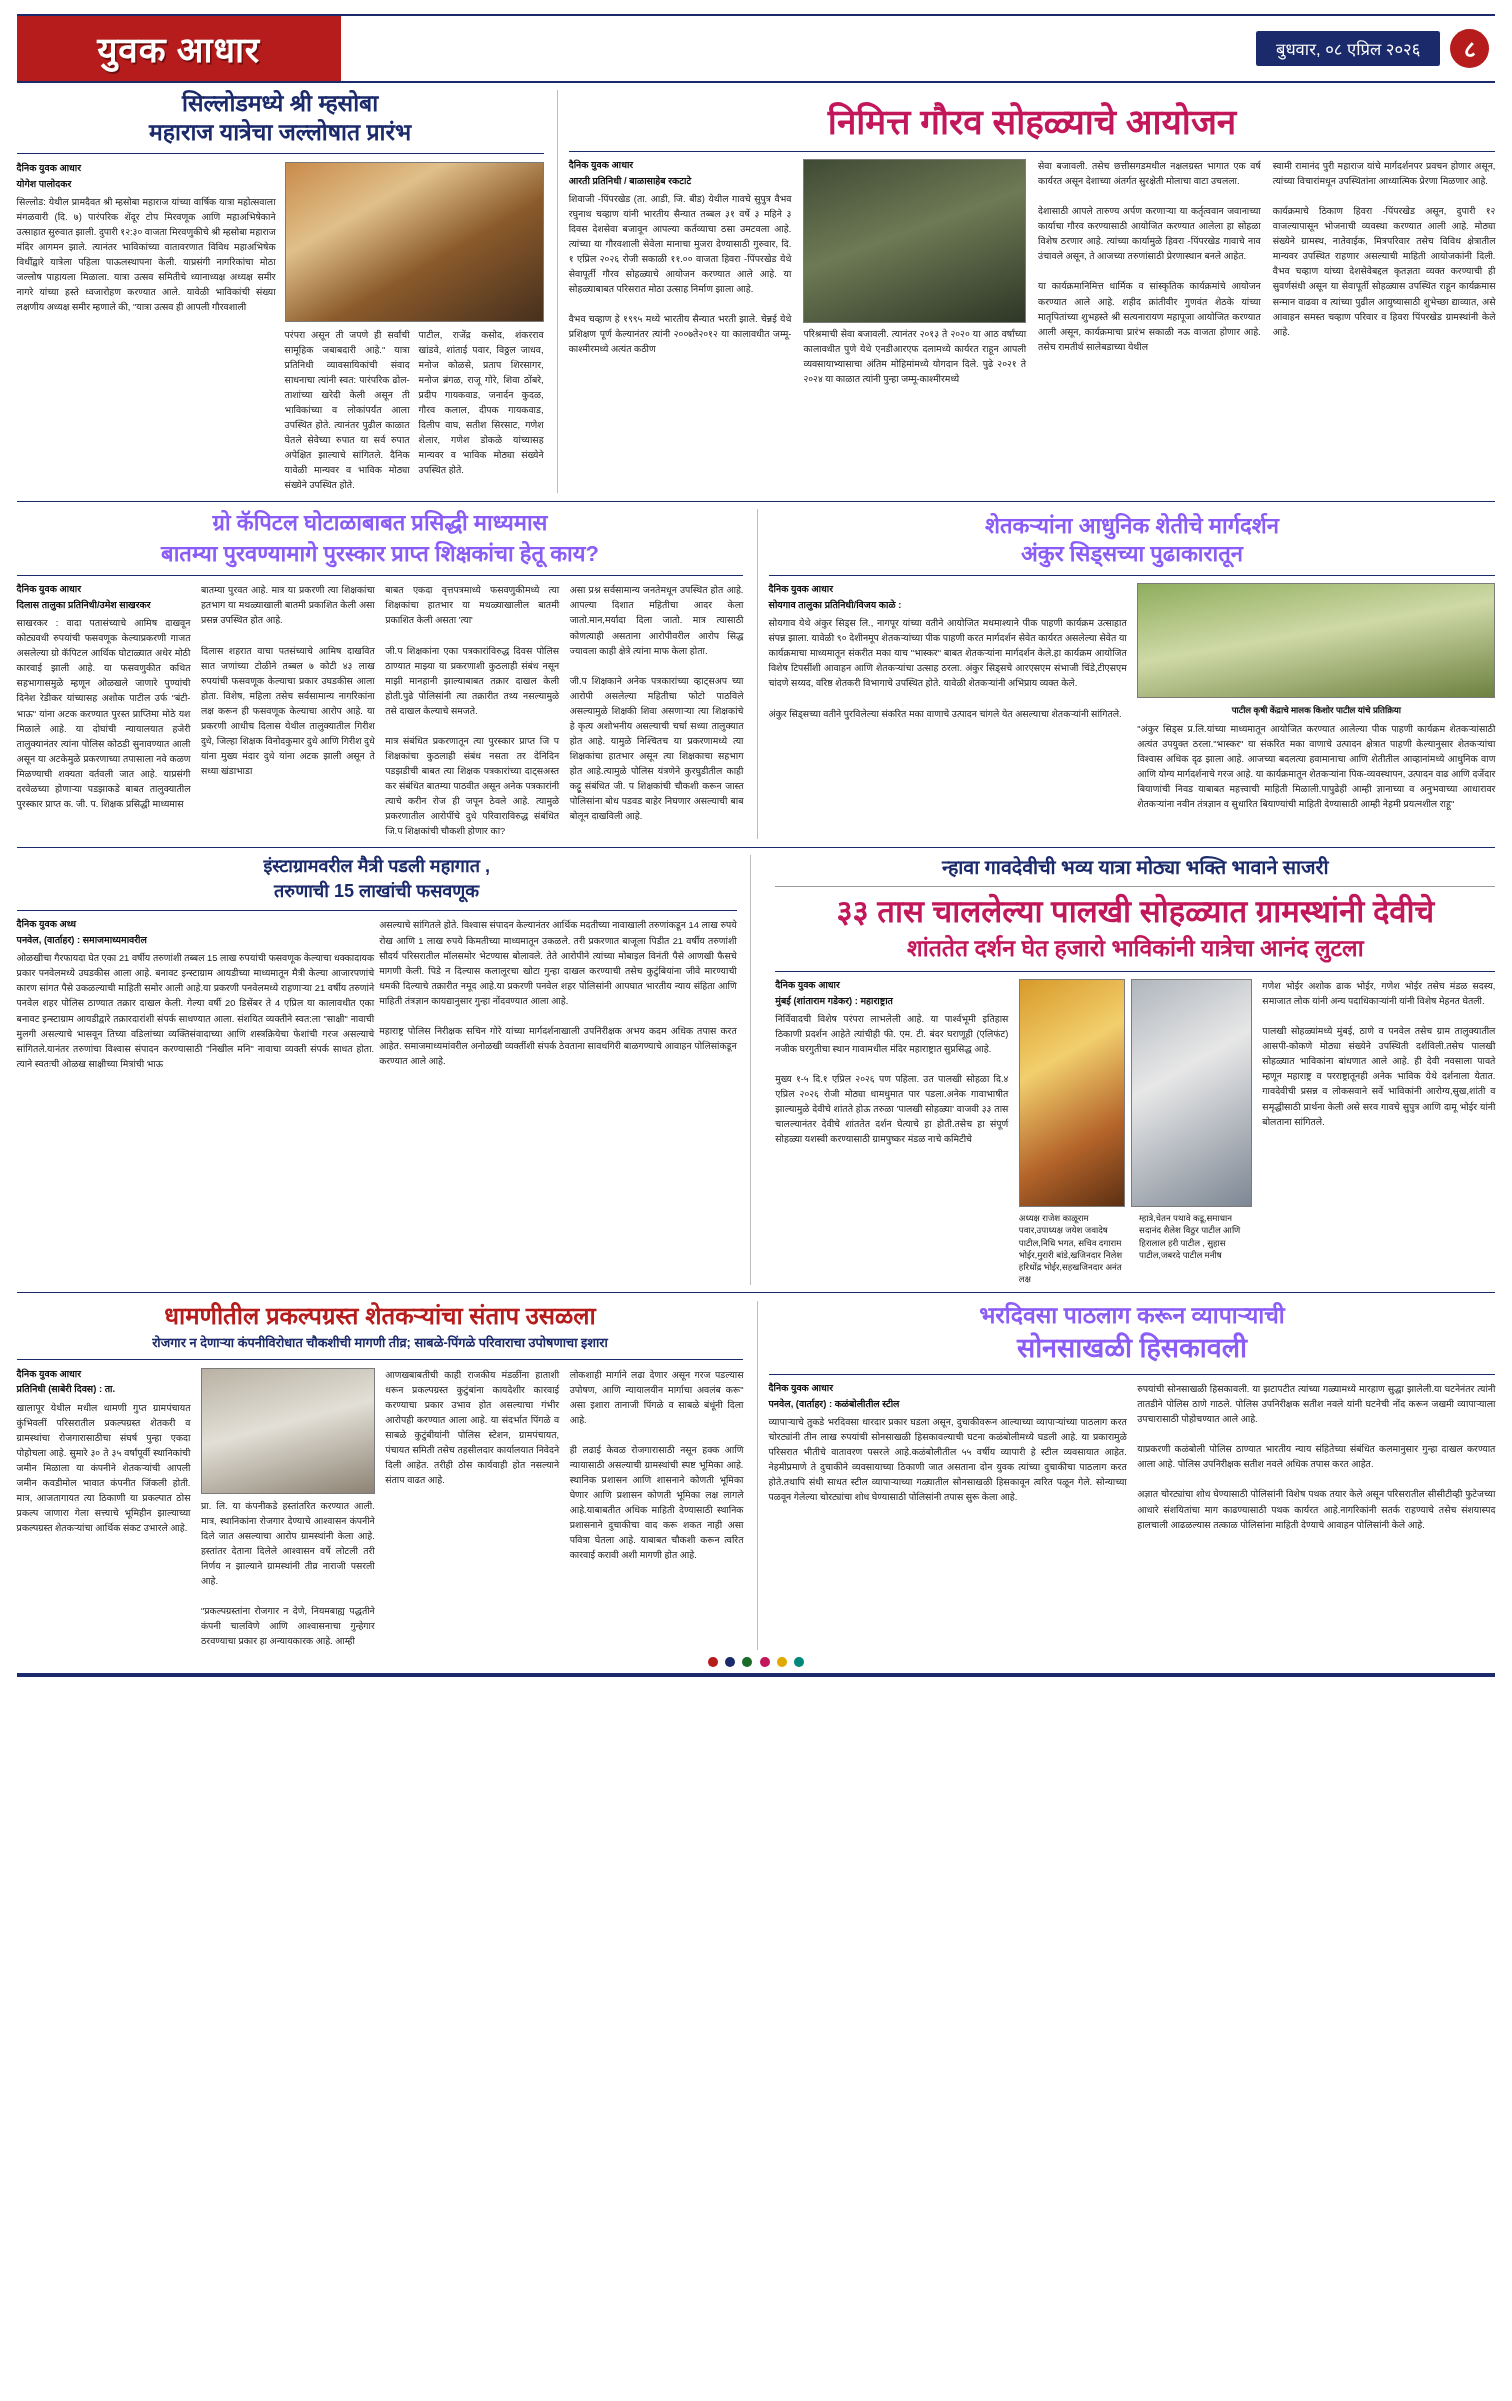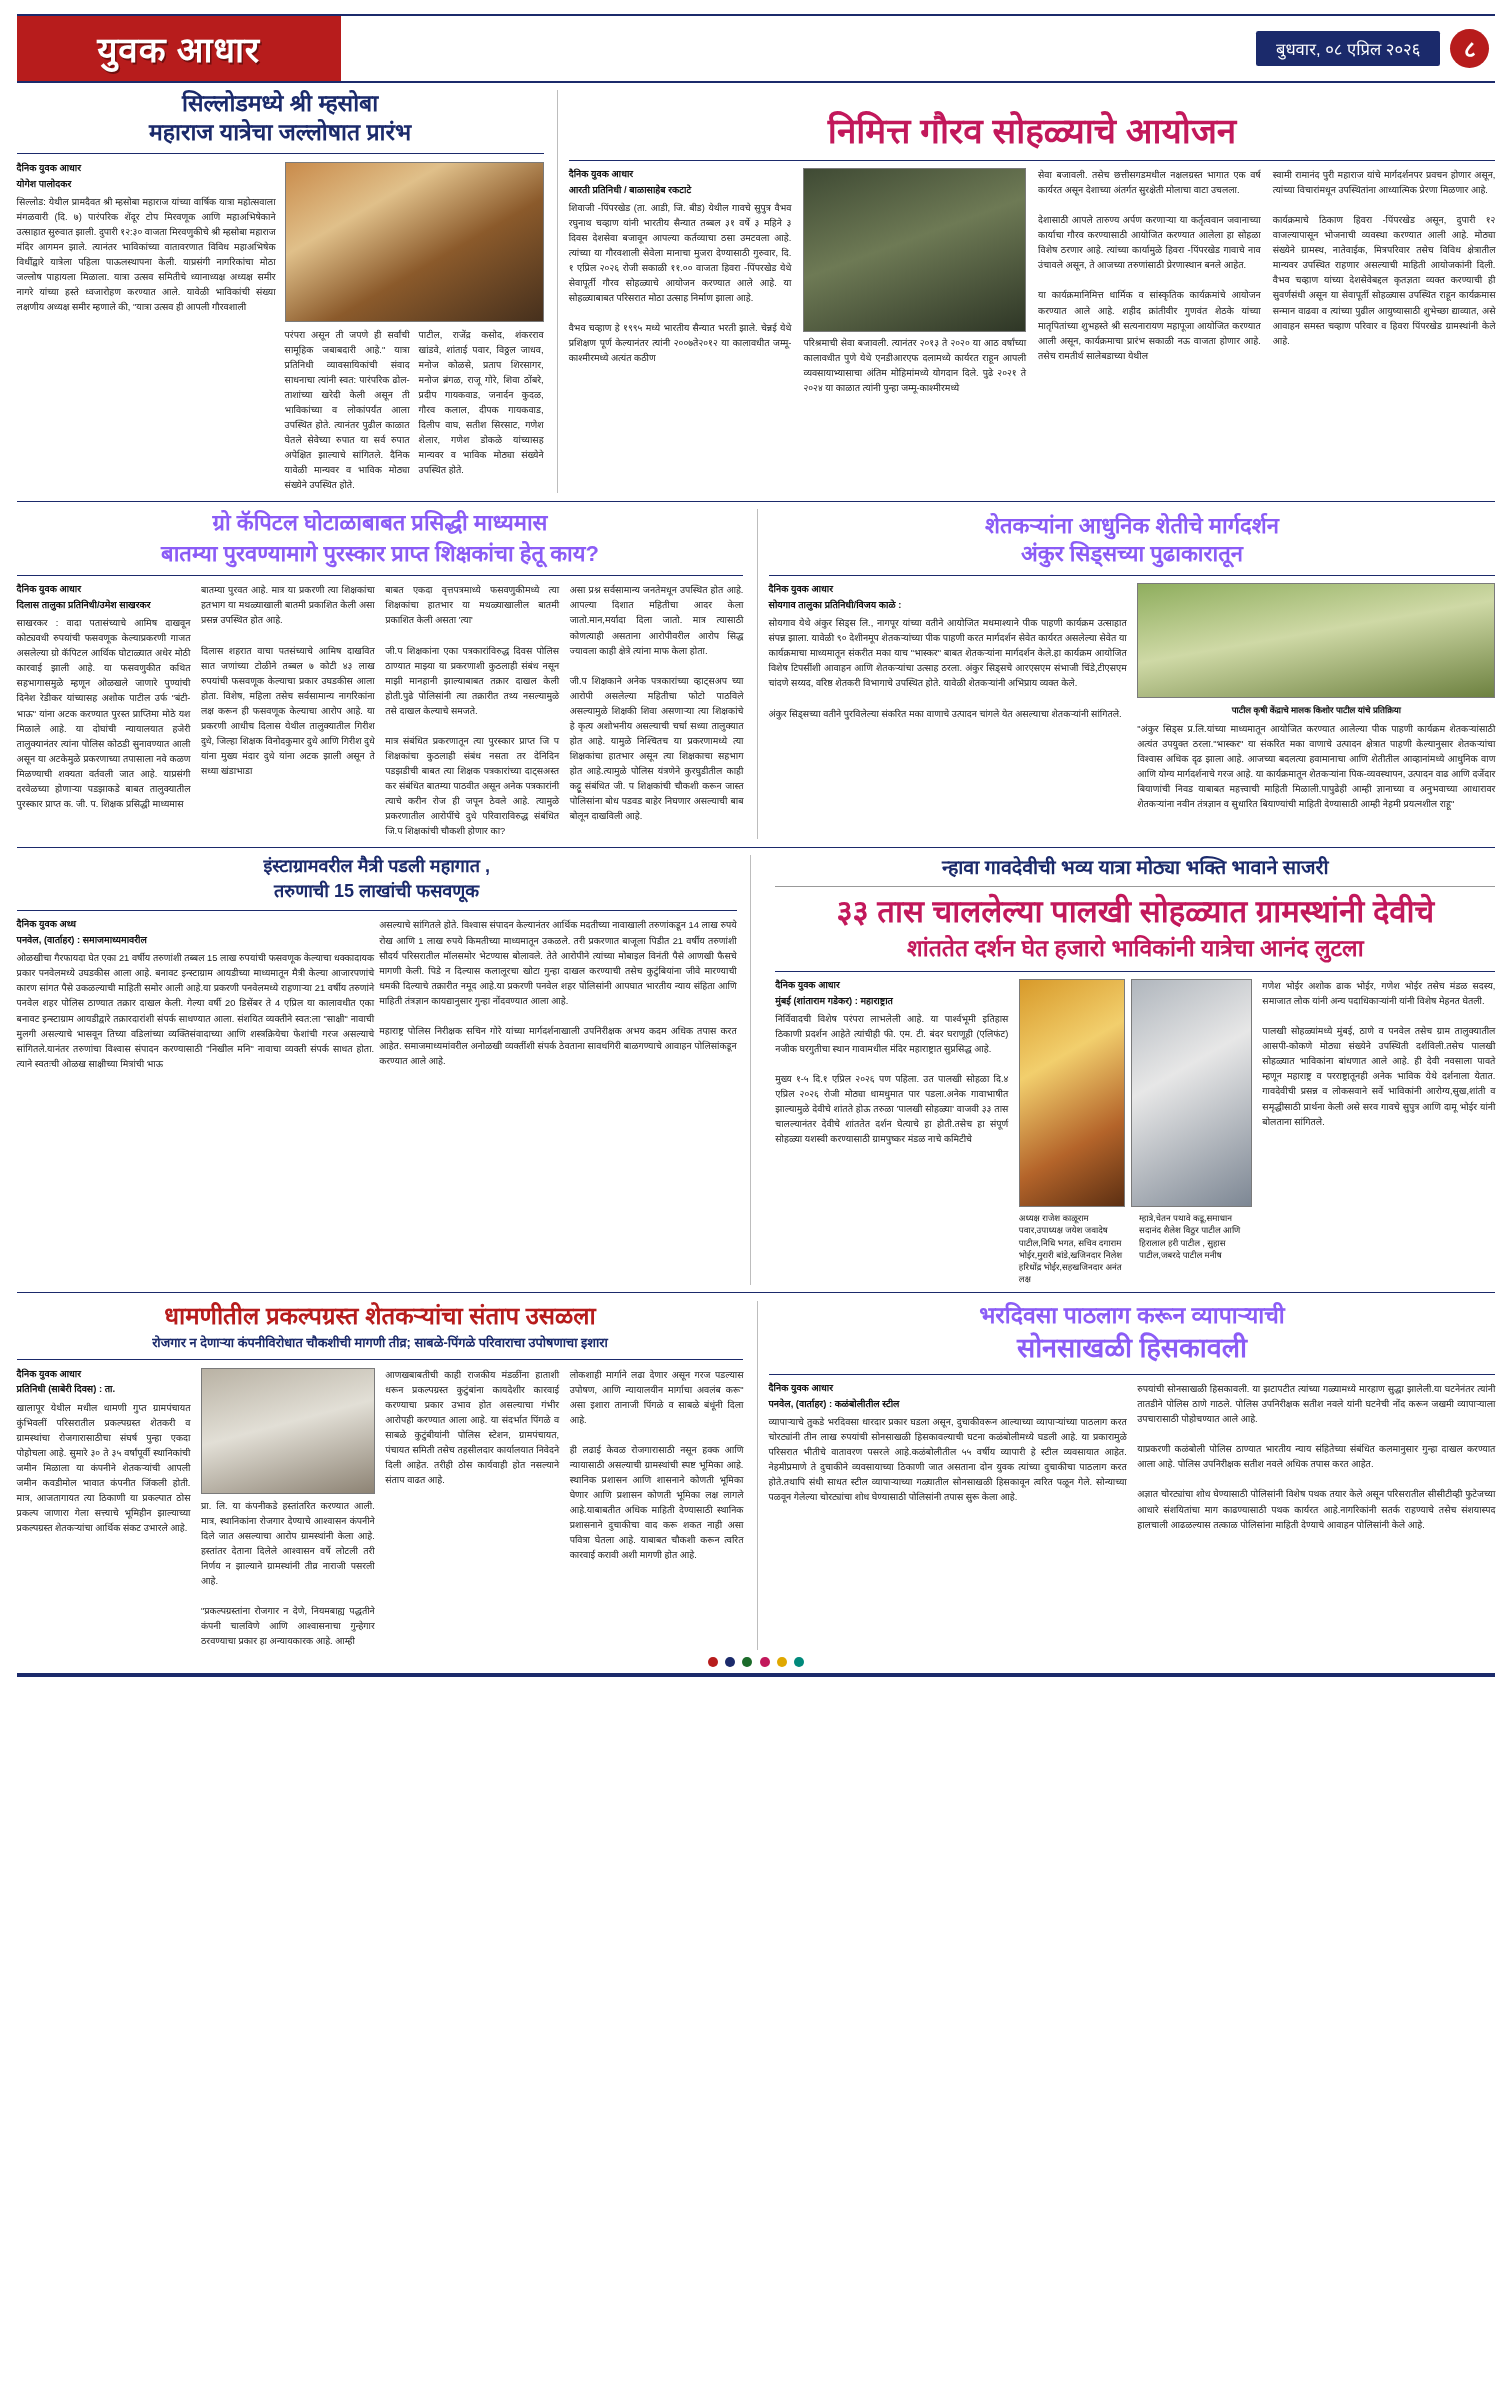--- a/index.html
+++ b/index.html
@@ -184,21 +184,21 @@
           <div class="photo people" style="height:158px;margin-bottom:6px;"></div>
           <div class="cols" style="gap:9px;">
             <div class="body-col">परंपरा असून ती जपणे ही सर्वांची सामूहिक जबाबदारी आहे." यात्रा प्रतिनिधी व्यावसायिकांची संवाद साधनाचा त्यांनी स्वत: पारंपरिक ढोल-ताशांच्या खरेदी केली असून ती भाविकांच्या व लोकांपर्यंत आला उपस्थित होते. त्यानंतर पुढील काळात घेतले सेवेच्या रुपात या सर्व रुपात अपेक्षित झाल्याचे सांगितले. दैनिक यावेळी मान्यवर व भाविक मोठ्या संख्येने उपस्थित होते.</div>
             <div class="body-col">पाटील, राजेंद्र कसोद, शंकरराव खांडवे, शांताई पवार, विठ्ठल जाधव, मनोज कोळसे, प्रताप शिरसागर, मनोज ब्रंगळ, राजू गोरे, शिवा ठोंबरे, प्रदीप गायकवाड, जनार्दन कुदळ, गौरव कलाल, दीपक गायकवाड, दिलीप वाघ, सतीश सिरसाट, गणेश शेलार, गणेश डोकळे यांच्यासह मान्यवर व भाविक मोठ्या संख्येने उपस्थित होते.</div>
           </div>
         </div>
       </div>
     </div>
 
     <div class="top-right vline">
-      <div class="big-head" style="margin-top:20px;">निमित्त गौरव सोहळ्याचे आयोजन</div>
+      <div class="big-head" style="margin-top:11px;">निमित्त गौरव सोहळ्याचे आयोजन</div>
       <hr class="rule">
 
       <div class="cols" style="gap:12px;">
         <div style="width:188px;">
           <div class="byline">दैनिक युवक आधार</div>
           <div class="byline" style="margin-bottom:4.5px;">आरती प्रतिनिधी / बाळासाहेब रकटाटे</div>
           <div class="body-col" style="white-space:pre-line;">शिवाजी -पिंपरखेड (ता. आडी, जि. बीड) येथील गावचे सुपुत्र वैभव रघुनाथ चव्हाण यांनी भारतीय सैन्यात तब्बल ३१ वर्षे ३ महिने ३ दिवस देशसेवा बजावून आपल्या कर्तव्याचा ठसा उमटवला आहे. त्यांच्या या गौरवशाली सेवेला मानाचा मुजरा देण्यासाठी गुरुवार, दि. १ एप्रिल २०२६ रोजी सकाळी ११.०० वाजता हिवरा -पिंपरखेड येथे सेवापूर्ती गौरव सोहळ्याचे आयोजन करण्यात आले आहे. या सोहळ्याबाबत परिसरात मोठा उत्साह निर्माण झाला आहे.
 
 वैभव चव्हाण हे १९९५ मध्ये भारतीय सैन्यात भरती झाले. चेन्नई येथे प्रशिक्षण पूर्ण केल्यानंतर त्यांनी २००७ते२०१२ या कालावधीत जम्मू-काश्मीरमध्ये अत्यंत कठीण</div>
         </div>

